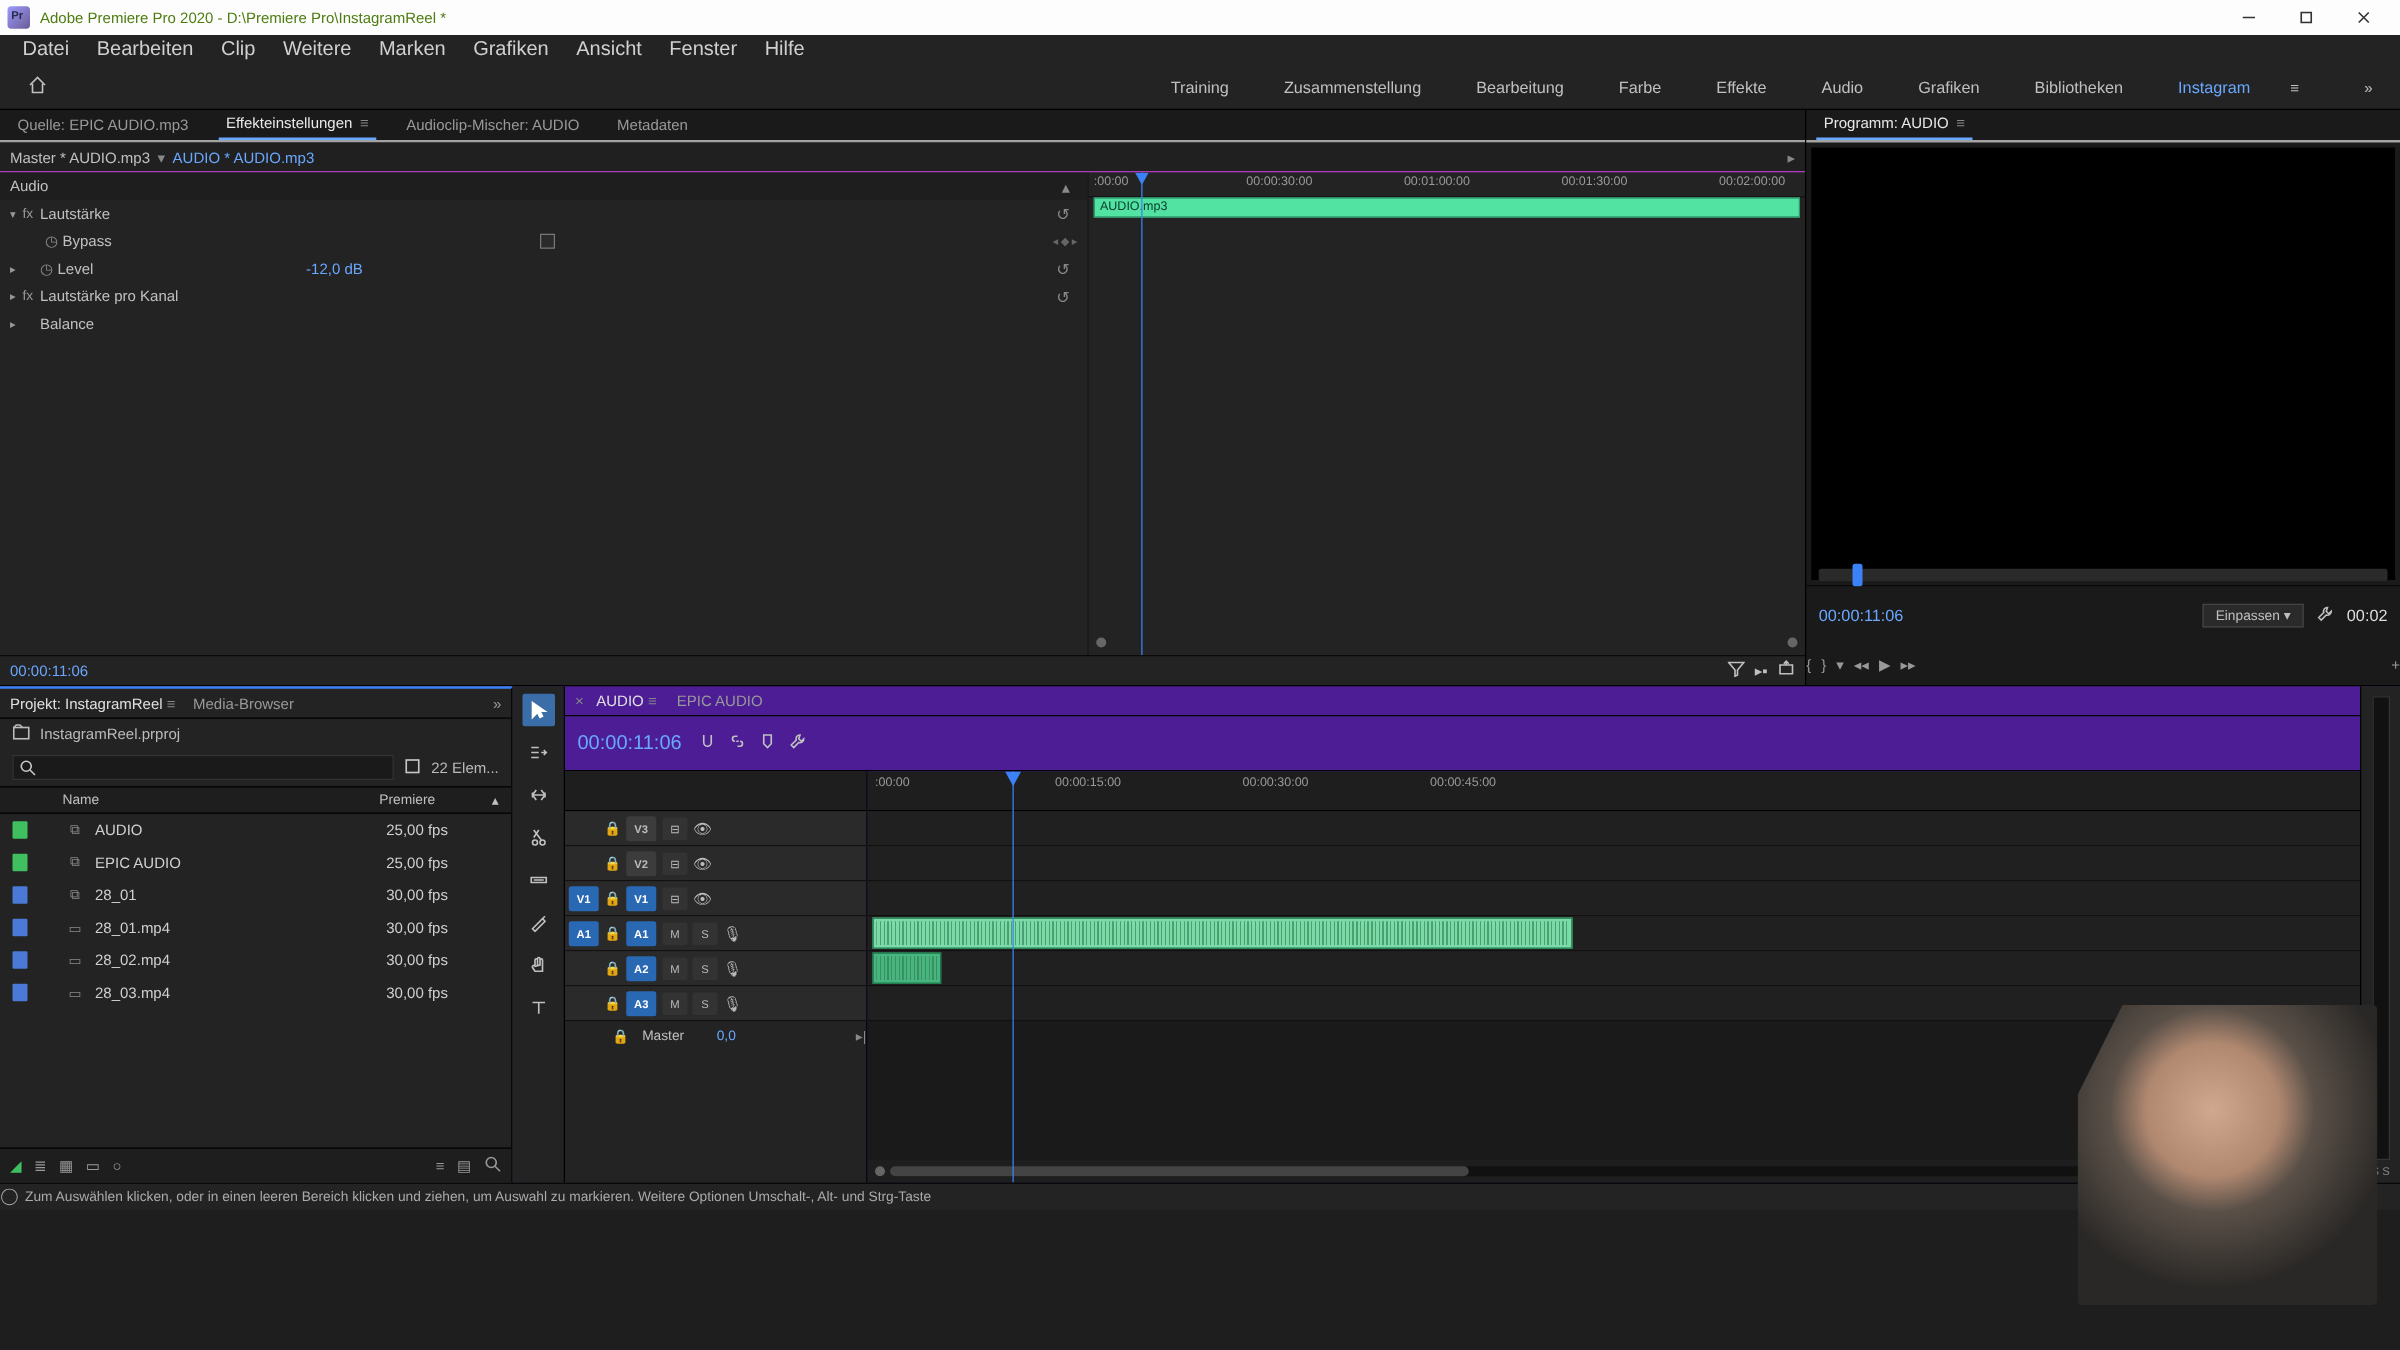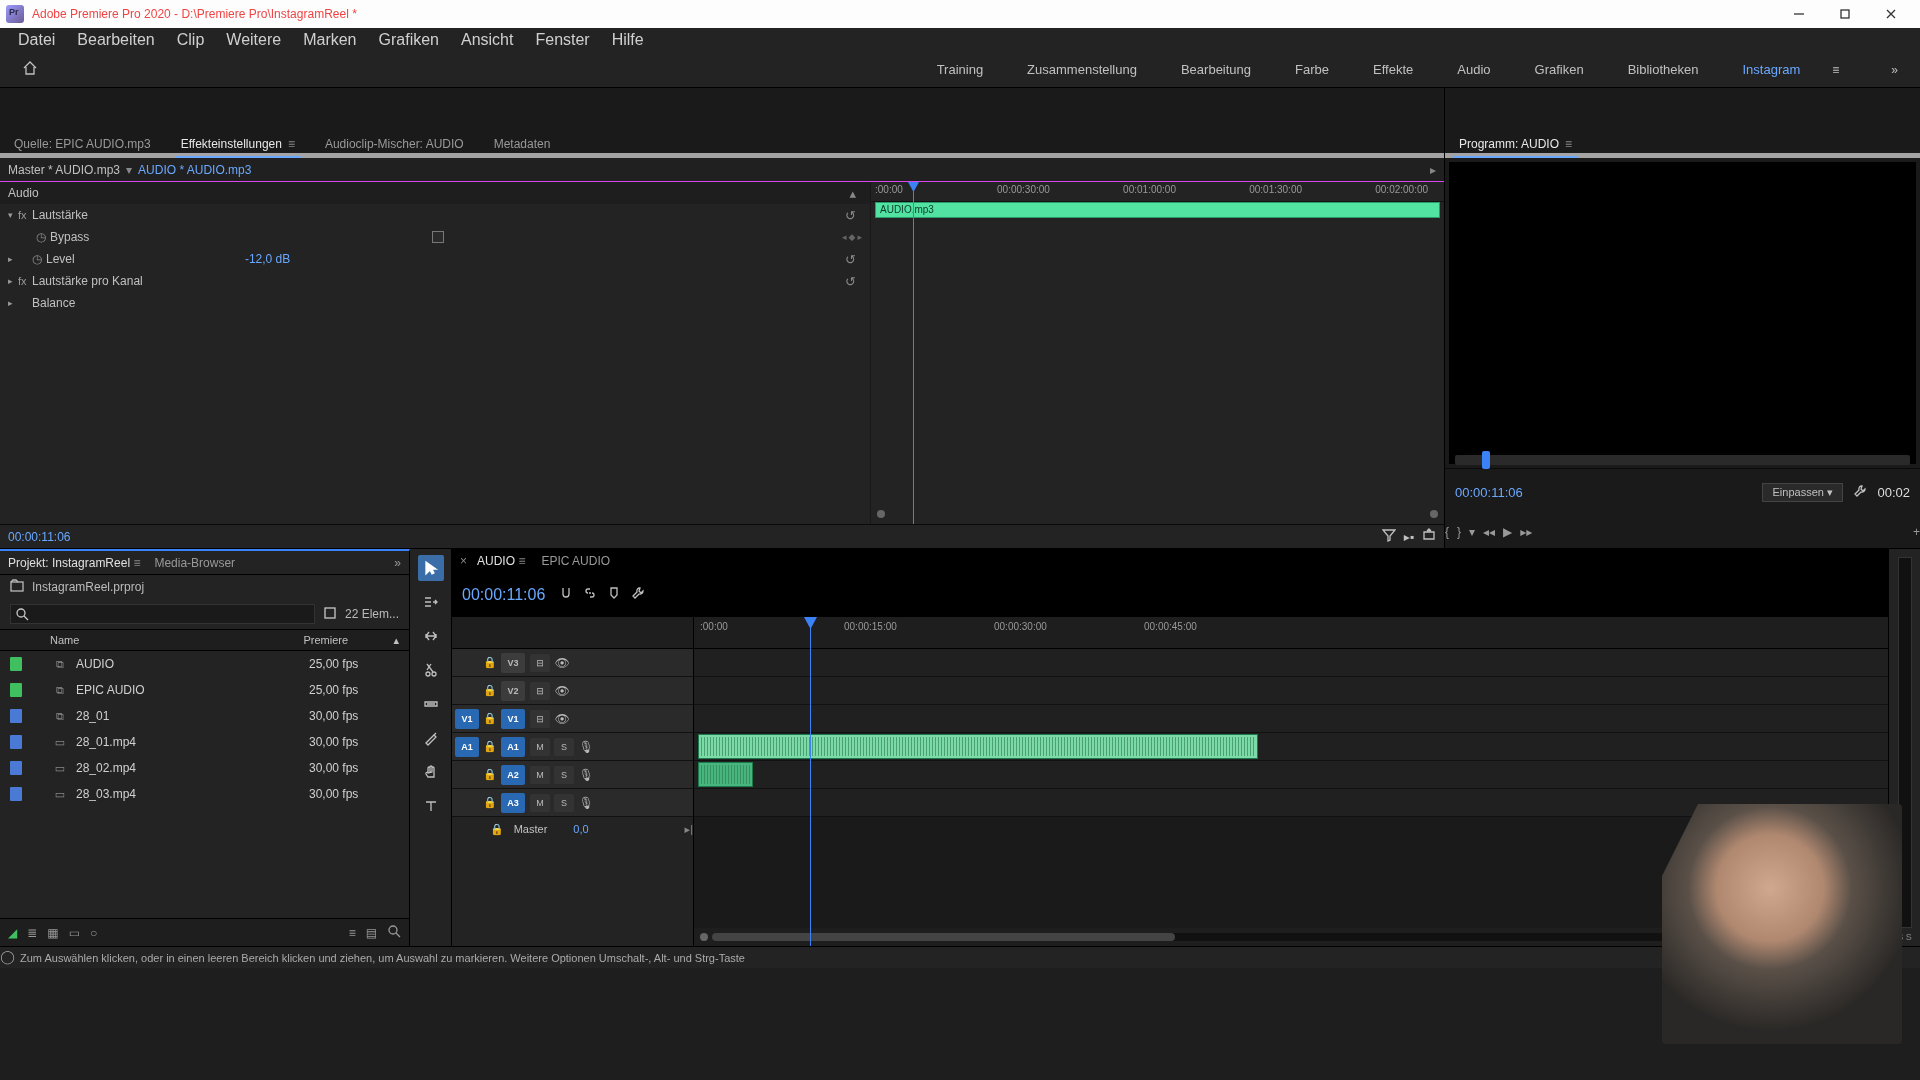--- a/index.html
+++ b/index.html
@@ -2,21 +2,21 @@
 <html><head>
 <meta charset="utf-8">
 <style>
 * { margin: 0; padding: 0; box-sizing: border-box; font-family: 'Segoe UI', Arial, sans-serif; }
 body { background: #1e1e1e; color: #c8c8c8; width: 1920px; height: 1080px; overflow: hidden; font-size: 12px; user-select: none; }
 
 
 .titlebar { height: 28px; background: #fdfdfd; display: flex; align-items: center; padding: 0 6px; }
 .titlebar .app-icon { width: 18px; height: 18px; background: linear-gradient(135deg, #9c9cff 0%, #6b5b95 100%); border-radius: 3px; margin-right: 8px; position: relative; }
 .titlebar .app-icon::after { content: "Pr"; position: absolute; font-size: 9px; color: #2a2a4a; font-weight: bold; left: 3px; top: 2px; }
-.titlebar .title { color: #ef4444; font-size: 12px; flex: 1; }
+.titlebar .title { color: #4d7c0f; font-size: 12px; flex: 1; }
 .titlebar .win-btn { width: 46px; height: 28px; display: flex; align-items: center; justify-content: center; color: #333; }
 .titlebar .win-btn svg { width: 10px; height: 10px; }
 
 
 .menubar { height: 24px; background: #232323; display: flex; align-items: center; padding: 0 8px; gap: 2px; }
 .menubar .menu-item { padding: 3px 10px; color: #d0d0d0; font-size: 16px; }
 
 
 .workspacebar { height: 36px; background: #232323; display: flex; align-items: center; padding: 0 10px 0 12px; border-bottom: 1px solid #000; gap: 0; }
 .workspacebar .home-icon { color: #c0c0c0; padding: 6px 10px; }
@@ -25,21 +25,21 @@
 .workspacebar .ws-item.active { color: #6aa8ff; }
 .workspacebar .ws-menu { color: #c0c0c0; padding: 6px 10px; }
 .workspacebar .overflow { color: #c0c0c0; padding: 6px 12px; margin-left: 30px; }
 
 
 .upper { height: 460px; display: flex; background: #1a1a1a; }
 .effect-panel { flex: 1; display: flex; flex-direction: column; min-width: 0; }
 .program-panel { width: 476px; border-left: 1px solid #000; display: flex; flex-direction: column; }
 
 
-.panel-tabs { height: 26px; display: flex; align-items: flex-start; padding: 0 8px; border-bottom: 5px solid #a3a3a3; gap: 18px; margin-top: 44px; }
+.panel-tabs { height: 26px; display: flex; align-items: flex-end; padding: 0 8px; border-bottom: 2px solid #a3a3a3; gap: 18px; }
 .panel-tabs .tab { padding: 5px 6px; color: #999; font-size: 12px; display: flex; align-items: center; gap: 6px; }
 .panel-tabs .tab.active { color: #e8e8e8; border-bottom: 2px solid #6aa8ff; }
 .mini-menu { font-size: 12px; color: #888; display: inline-block; line-height: 1; }
 
 
 .effect-header { height: 24px; background: #202020; display: flex; align-items: center; padding: 0 8px; font-size: 12px; gap: 6px; border-bottom: 1px solid #d946ef; }
 .effect-header .master { color: #c0c0c0; }
 .effect-header .clip-link { color: #6aa8ff; }
 .effect-header .right { margin-left: auto; color: #888; }
 
@@ -77,21 +77,21 @@
 .program-view { flex: 1; background: #000; margin: 4px; }
 .program-controls { height: 48px; display: flex; align-items: center; padding: 0 10px; gap: 10px; color: #c0c0c0; font-size: 12px; border-top: 1px solid #0a0a0a; position: relative; }
 .program-controls .tc { color: #6aa8ff; font-size: 13px; }
 .program-controls .zoom-sel { margin-left: auto; color: #c0c0c0; background: #2a2a2a; border: 1px solid #444; padding: 2px 10px; font-size: 11px; }
 .program-controls .end-tc { color: #ddd; font-size: 13px; }
 .program-scrub { position: absolute; top: -14px; left: 10px; right: 10px; height: 10px; background: #2a2a2a; border-radius: 2px; }
 .program-scrub .scrub-handle { position: absolute; top: -4px; width: 8px; height: 18px; background: #3b82f6; border-radius: 2px; }
 .program-transport { height: 32px; display: flex; align-items: center; justify-content: center; gap: 8px; color: #999; }
 
 
-.lower { height: 398px; display: flex; background: #000000; border-top: 1px solid #000; }
+.lower { height: 398px; display: flex; background: #4c1d95; border-top: 1px solid #000; }
 .project-panel { width: 410px; border-right: 1px solid #000; border-top: 2px solid #3b82f6; display: flex; flex-direction: column; background: #232323; }
 .tool-col { width: 42px; background: #232323; border-right: 1px solid #000; display: flex; flex-direction: column; align-items: center; padding: 6px 0; gap: 8px; }
 .tool-btn { width: 26px; height: 26px; display: flex; align-items: center; justify-content: center; color: #c0c0c0; border-radius: 2px; }
 .tool-btn.active { background: #3b6ea8; color: #fff; }
 .audio-meter { width: 32px; background: #232323; border-left: 1px solid #000; display: flex; flex-direction: column; align-items: center; padding: 4px 0; }
 .meter-track { flex: 1; width: 14px; background: #111; margin: 4px 0; border: 1px solid #333; }
 .meter-label { font-size: 9px; color: #888; }
 
 
 .proj-tabs { height: 24px; display: flex; align-items: center; padding: 0 8px; border-bottom: 1px solid #000; gap: 14px; font-size: 12px; }

